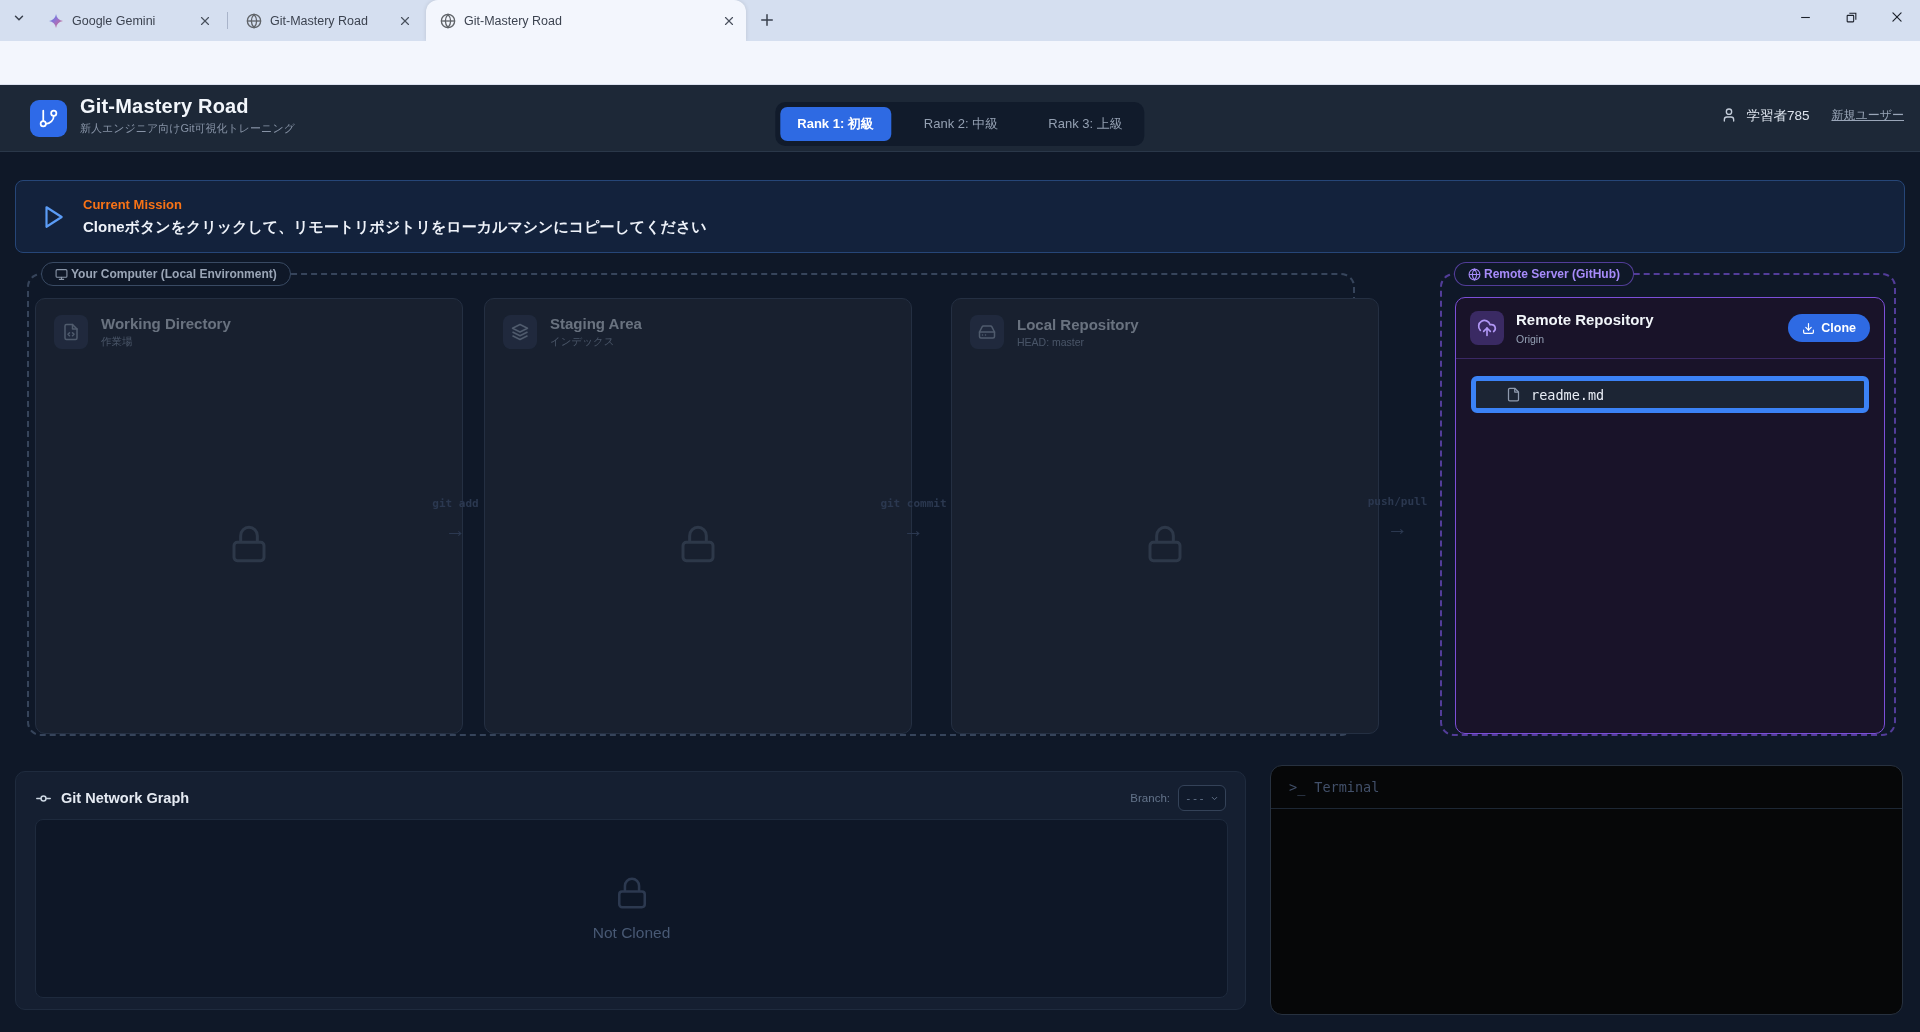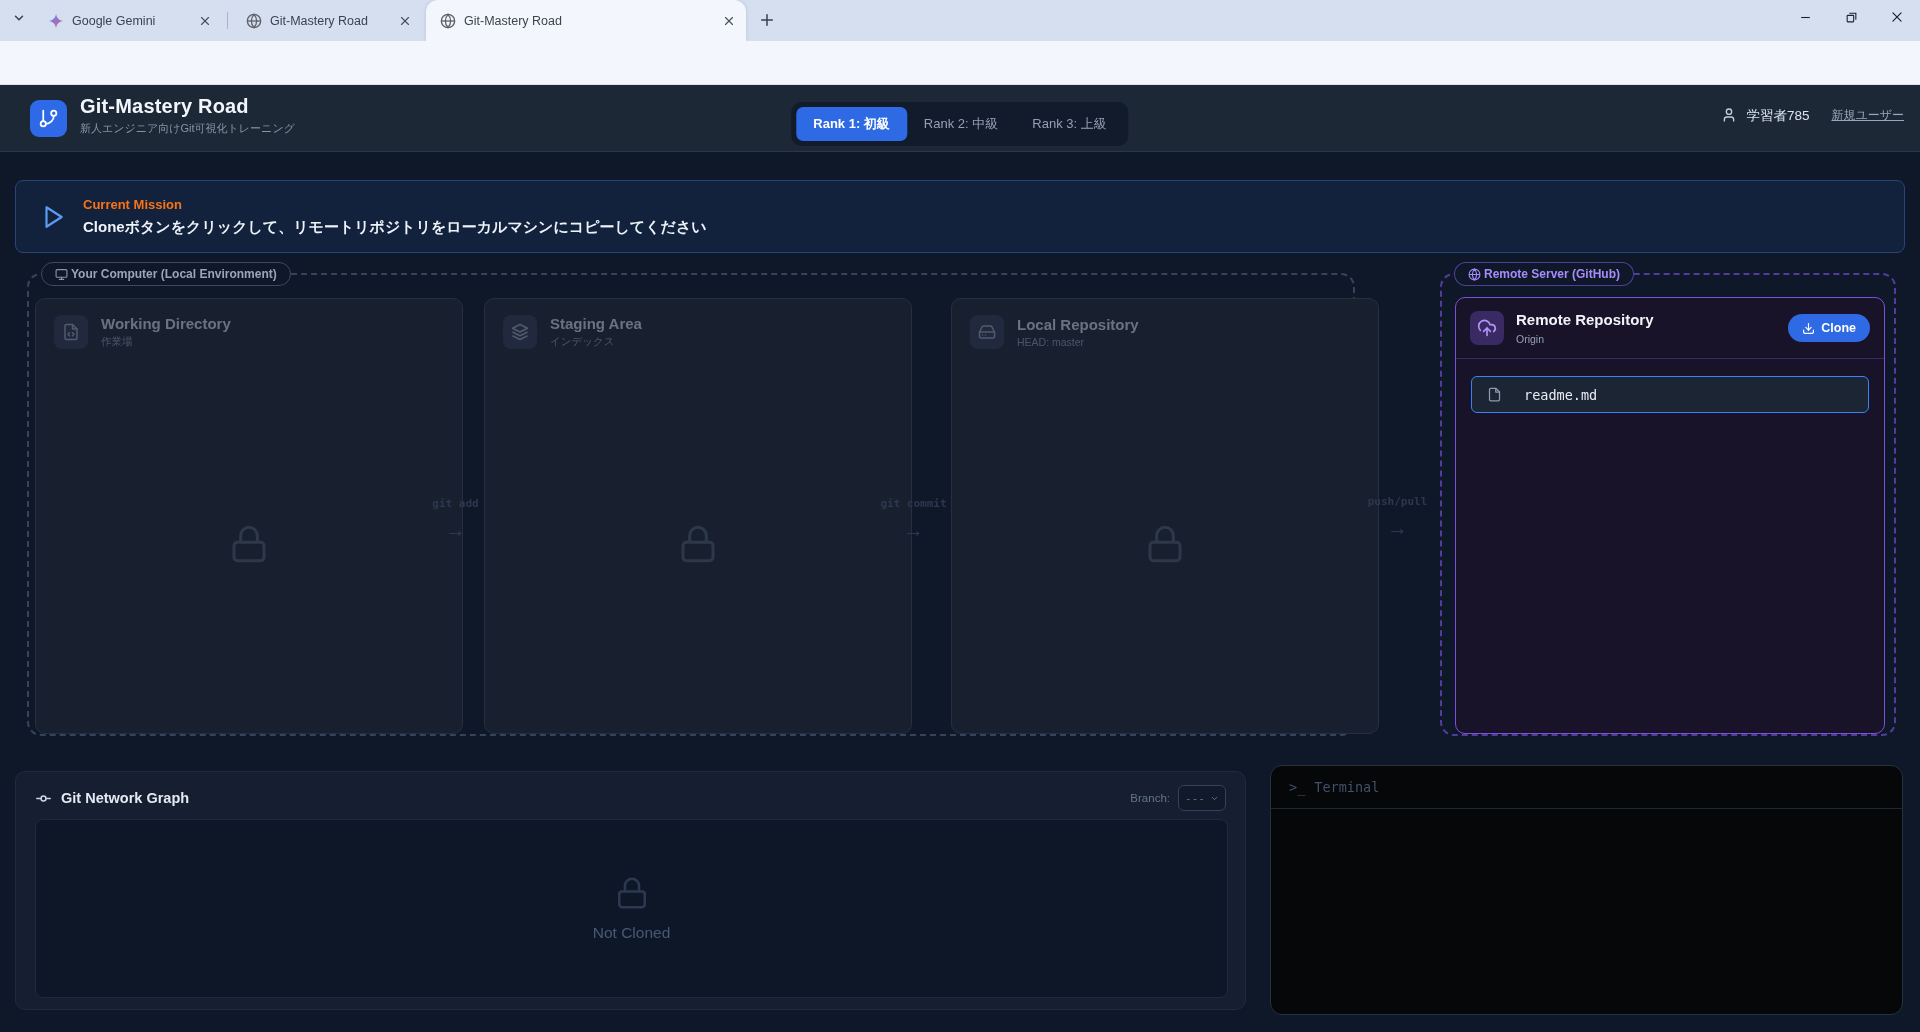--- a/index.html
+++ b/index.html
@@ -40,21 +40,21 @@
   #menu-dots{position:absolute;left:1900px;top:52px;color:#5c6370}
 
   
   #app{position:absolute;left:0;top:85px;width:1920px;height:947px;background:#0f1828}
 
   #appheader{position:absolute;left:0;top:0;width:1920px;height:67px;background:#1d2837;border-bottom:1px solid #2a3749}
   #logo{position:absolute;left:30px;top:15px;width:37px;height:37px;background:#2e6ae8;border-radius:9px;display:flex;align-items:center;justify-content:center;color:#fff}
   #apptitles{position:absolute;left:80px;top:10px}
   #apptitle{font-size:20px;font-weight:bold;color:#f2f6fb;letter-spacing:.2px}
   #appsubtitle{font-size:11px;color:#8793a6;margin-top:3px}
-  #ranks{position:absolute;left:50%;top:17px;transform:translateX(-50%);display:flex;gap:0;background:#111b2b;border-radius:10px;padding:5px}
+  #ranks{position:absolute;left:50%;top:17px;transform:translateX(-50%);display:flex;gap:16px;background:#111b2b;border-radius:10px;padding:5px}
   .rank{font-size:13px;padding:8px 17px;border-radius:7px;color:#94a0b2;white-space:nowrap;cursor:pointer}
   .rank.active{background:#2e6ae3;color:#fff;font-weight:bold}
   #userarea{position:absolute;right:16px;top:22px;display:flex;align-items:flex-start}
   #userarea .uicon{color:#c3ccd9}
   #username{font-size:13.5px;color:#dde4ee;margin-left:9px}
   #newuser{font-size:12px;color:#9aa6b8;text-decoration:underline;margin-left:22px;cursor:pointer}
 
   #mission{position:absolute;left:15px;top:95px;width:1890px;height:73px;background:#13223c;border:1px solid #264678;border-radius:8px;display:flex;align-items:center;padding-left:24px}
   #mission .playicon{color:#5b9cf6}
   #mission .mcol{margin-left:17px}
@@ -89,21 +89,21 @@
   #gap-push{left:1355px;top:410px;width:85px}
 
   #remote-card{position:absolute;left:13px;top:22px;width:430px;height:437px;background:#191329;border:1.5px solid #7c4fd8;border-radius:10px}
   #remote-head{display:flex;align-items:center;padding:13px 14px;border-bottom:1px solid rgba(124,79,216,.35)}
   #remote-icon{width:34px;height:34px;background:#3a2a63;border-radius:8px;display:flex;align-items:center;justify-content:center;color:#b197f5}
   #remote-titles{margin-left:12px}
   #remote-title{font-size:15px;font-weight:bold;color:#f1f5f9}
   #remote-sub{font-size:10.5px;color:#94a0b4;margin-top:5px}
   #clone-btn{margin-left:auto;background:#2e6ae3;color:#fff;border-radius:999px;padding:7px 14px;display:flex;align-items:center;gap:6px;cursor:pointer}
   #clone-btn .ctext{font-size:12.5px;font-weight:bold}
-  .filerow{margin:17px 15px 0;height:37px;background:#1c2534;border:1px solid #3b82f6;border-radius:6px;display:flex;align-items:center;padding-left:15px;gap:22px}
+  .filerow{margin:17px 15px 0;height:37px;background:#1c2534;border:5px solid #3b82f6;border-radius:6px;display:flex;align-items:center;padding-left:30px;gap:10px}
   .filerow .ficon{color:#8e9aad}
   .filerow .fname{font-family:"DejaVu Sans Mono",monospace;font-size:13.5px;color:#e8edf5}
 
   #graph-panel{position:absolute;left:15px;top:686px;width:1231px;height:239px;background:#151f31;border:1px solid #1f2b3e;border-radius:10px}
   #graph-head{display:flex;align-items:center;padding:13px 19px 0;gap:9px}
   #graph-head .gicon{color:#cbd5e1}
   #graph-title{font-size:14.5px;font-weight:bold;color:#e5eaf2}
   #branch-wrap{margin-left:auto;display:flex;align-items:center;gap:8px}
   #branch-label{font-size:11.5px;color:#64748b}
   #branch-select{width:48px;height:26px;background:#101a2b;border:1px solid #344258;border-radius:6px;display:flex;align-items:center;justify-content:center;gap:5px;color:#64748b;cursor:pointer}

